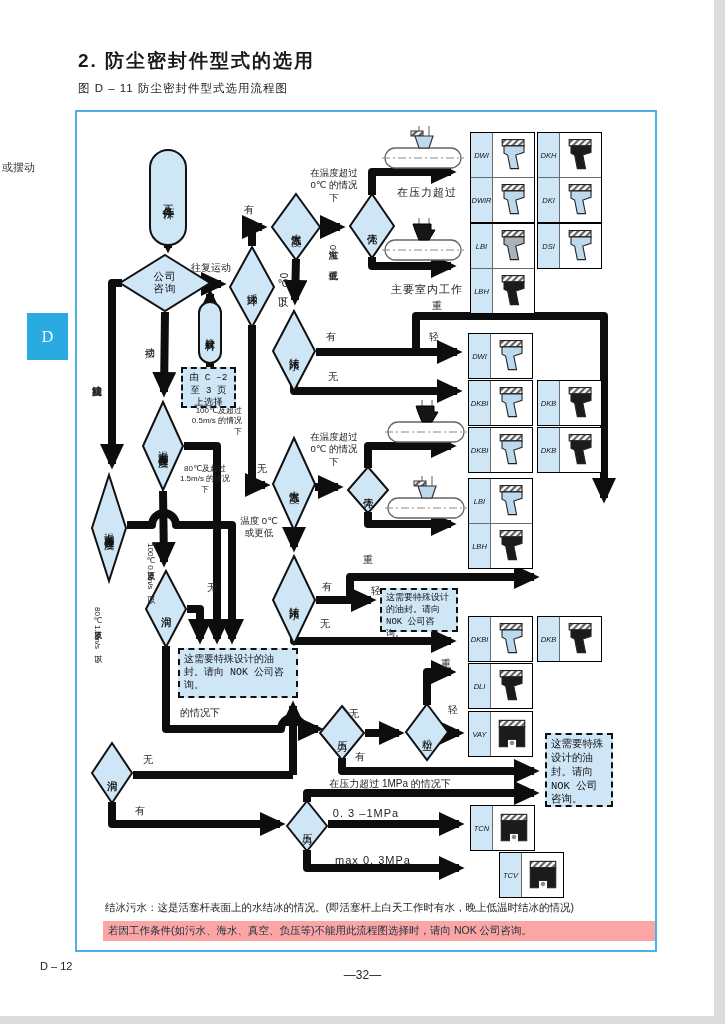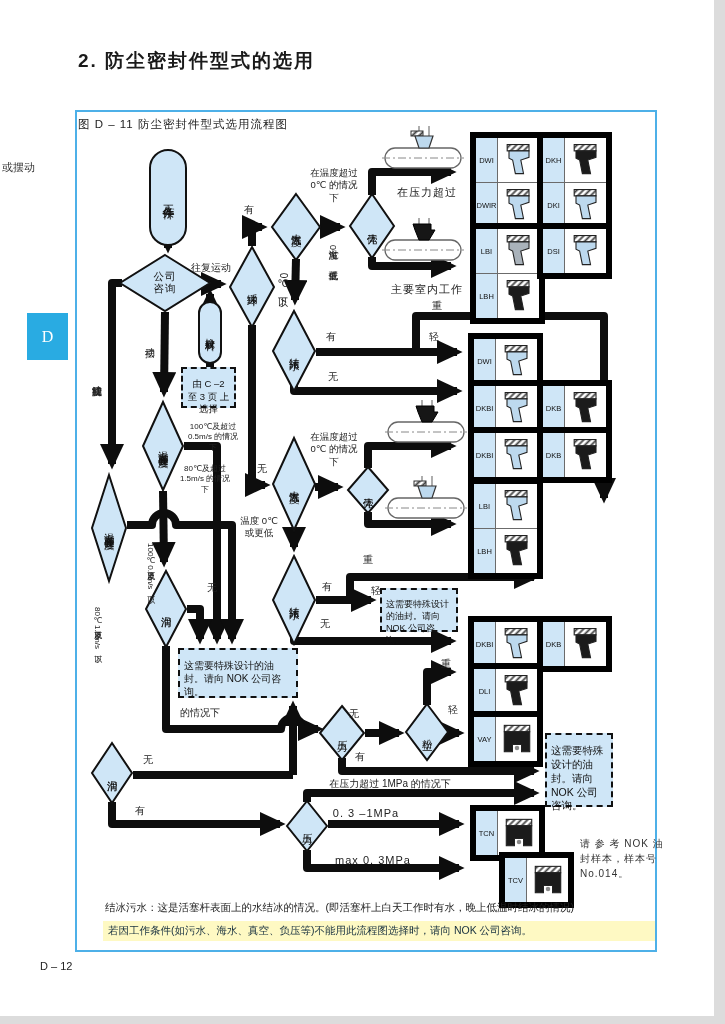--- a/index.html
+++ b/index.html
@@ -1,18 +1,18 @@
 <!DOCTYPE html>
 <html><head>
 <meta charset="utf-8">
 <style>
   html,body{margin:0;padding:0;background:#e9e9e9;font-family:"Liberation Sans","DejaVu Sans",sans-serif;}
   #page{position:relative;width:725px;height:1024px;background:#ffffff;overflow:hidden;margin:0 auto;}
   .title{position:absolute;left:78px;top:48px;font-size:19px;font-weight:bold;color:#1a1a1a;letter-spacing:2px;}
-  .subtitle{position:absolute;left:78px;top:81px;font-size:11.5px;color:#222;letter-spacing:1px;margin-top:36px;}
+  .subtitle{position:absolute;left:78px;top:81px;font-size:11.5px;color:#222;letter-spacing:1px;}
   .margin-text{position:absolute;left:2px;top:160px;font-size:11px;color:#333;}
   .dtab{position:absolute;left:27px;top:313px;width:41px;height:47px;background:#29abe2;color:#fff;
         display:flex;align-items:center;justify-content:center;font-size:16px;font-family:"Liberation Serif",serif;}
   .chartborder{position:absolute;left:75px;top:110px;width:578px;height:838px;border:2px solid #4db0e8;}
   .footer-left{position:absolute;left:40px;top:960px;font-size:11px;color:#222;}
   .footer-page{position:absolute;left:0;right:0;top:968px;text-align:center;font-size:12px;color:#222;}
   .edge-r{position:absolute;left:714px;top:0;width:11px;height:1024px;background:#dcdcdc;}
   .edge-b{position:absolute;left:0;top:1016px;width:725px;height:8px;background:#dcdcdc;}
 
   svg.layer{position:absolute;left:0;top:0;}
@@ -20,35 +20,35 @@
   .dt{position:absolute;transform:translate(-50%,-50%);font-size:10.5px;color:#111;text-align:center;line-height:1.1;letter-spacing:1px;}
   .lbl{position:absolute;transform:translate(-50%,-50%);font-size:10px;color:#222;white-space:nowrap;text-align:center;line-height:1.3;}
   .wrap{white-space:normal;}
   .vt{writing-mode:vertical-rl;}
   .f8{font-size:8px;letter-spacing:0;}
   .f9{font-size:9.5px;}
   .f11{font-size:11px;letter-spacing:1px;}
   .f12{font-size:12px;}
 
   .dbox{position:absolute;border:2px dashed #111;background:#cfe6f7;color:#111;box-sizing:border-box;
-        padding:9px 4px;line-height:1.32;font-size:10px;}
+        padding:3px 4px;line-height:1.32;font-size:10px;font-family:Liberation Mono, monospace;}
   .ref{position:absolute;font-size:10px;color:#333;line-height:1.5;letter-spacing:1px;}
 
-  .stbl{position:absolute;border:6px solid #000000;background:#d946ef;}
+  .stbl{position:absolute;border:1px solid #000000;background:#d946ef;font-style:italic;}
   .srow{display:flex;height:44px;border-top:1px solid #6b6b6b;}
   .srow:first-child{border-top:none;}
   .sname{width:21px;background:#cfe6f7;border-right:1px solid #6b6b6b;display:flex;align-items:center;
          justify-content:center;font-size:7.5px;color:#111;letter-spacing:0;}
   .spic{width:41px;display:flex;align-items:center;justify-content:center;background:#fff;}
   .c-light{color:#bdd9ee;}
   .c-gray{color:#a9b2ba;}
   .c-dark{color:#1b1b1b;}
 
   .note1{position:absolute;left:105px;top:901px;font-size:10.5px;color:#222;}
-  .note2{position:absolute;left:103px;top:921px;width:542px;background:#fef9c3;font-size:10.5px;color:#17303f;padding:3px 5px;}
+  .note2{position:absolute;left:103px;top:921px;width:542px;background:#fca5a5;font-size:10.5px;color:#17303f;padding:3px 5px;}
 </style>
 </head>
 <body>
 
 <div id="page">
 
   <div class="title">2. 防尘密封件型式的选用</div>
   <div class="subtitle">图 D – 11 防尘密封件型式选用流程图</div>
   <div class="margin-text">或摆动</div>
   <div class="dtab">D</div>
@@ -199,37 +199,36 @@
   <div class="lbl" style="left:434px;top:336px;">轻</div>
   <div class="lbl" style="left:376px;top:590px;">轻</div>
   <div class="lbl" style="left:453px;top:709px;">轻</div>
 
   <div class="lbl vt" style="left:283px;top:281px;">0℃以下</div>
   <div class="lbl wrap f9" style="left:334px;top:186px;width:54px;">在温度超过 0℃ 的情况下</div>
   <div class="lbl wrap f9" style="left:334px;top:450px;width:54px;">在温度超过 0℃ 的情况下</div>
   <div class="lbl vt wrap f9" style="left:333px;top:253px;height:44px;">温度 0℃ 或更低</div>
   <div class="lbl wrap f9" style="left:259px;top:527px;width:46px;">温度 0℃ 或更低</div>
 
-  <div class="lbl wrap f8" style="left:213px;top:438px;width:58px;">100℃及超过 0.5m/s 的情况下</div>
+  <div class="lbl wrap f8" style="left:213px;top:422px;width:58px;text-align:right;">100℃及超过 0.5m/s 的情况下</div>
   <div class="lbl wrap f8" style="left:205px;top:480px;width:54px;">80℃及超过 1.5m/s 的情况下</div>
   <div class="lbl vt wrap f8" style="left:150px;top:566px;height:64px;">100℃以下及0.5m/s以下</div>
   <div class="lbl vt wrap f8" style="left:97px;top:628px;height:120px;">80℃以下及1.5m/s以下</div>
 
   <div class="lbl" style="left:200px;top:712px;">的情况下</div>
   <div class="lbl f11" style="left:427px;top:192px;">在压力超过</div>
   <div class="lbl f11" style="left:427px;top:289px;">主要室内工作</div>
   <div class="lbl" style="left:390px;top:783px;">在压力超过 1MPa 的情况下</div>
   <div class="lbl f11" style="left:366px;top:813px;">0. 3 –1MPa</div>
   <div class="lbl f11" style="left:373px;top:860px;">max 0. 3MPa</div>
 
   <div class="dbox" style="left:181px;top:367px;width:55px;height:41px;font-size:9.5px;text-align:center;">由 C –2 至 3 页 上选择</div>
   <div class="dbox" style="left:178px;top:648px;width:120px;height:50px;">这需要特殊设计的油封。请向 NOK 公司咨询。</div>
   <div class="dbox" style="left:380px;top:588px;width:78px;height:44px;font-size:9px;">这需要特殊设计的油封。请向 NOK 公司咨询。</div>
   <div class="dbox" style="left:545px;top:733px;width:68px;height:74px;font-size:10.5px;">这需要特殊设计的油封。请向 NOK 公司咨询。</div>
-  <div class="ref" style="left:580px;top:836px;width:92px;">请 参 考 NOK 油封样本，样本号 No.014。</div>
 
   <div class="stbl" style="left:470px;top:132px;">
     <div class="srow">
         <div class="sname">DWI</div>
         <div class="spic">
           <svg width="40" height="40" viewBox="0 0 44 44" class="c-light">
             <use href="#lip"></use>
           </svg>
         </div>
       </div>
@@ -417,16 +416,17 @@
             <use href="#tc"></use>
           </svg>
         </div>
       </div>
   </div>
 
   <div class="note1">结冰污水：这是活塞杆表面上的水结冰的情况。(即活塞杆上白天工作时有水，晚上低温时结冰的情况)</div>
   <div class="note2">若因工作条件(如污水、海水、真空、负压等)不能用此流程图选择时，请向 NOK 公司咨询。</div>
 
   <div class="footer-left">D – 12</div>
+  <div class="footer-page">—32—</div>
 
   <div class="edge-r"></div>
   <div class="edge-b"></div>
 </div>
 
 </body></html>

